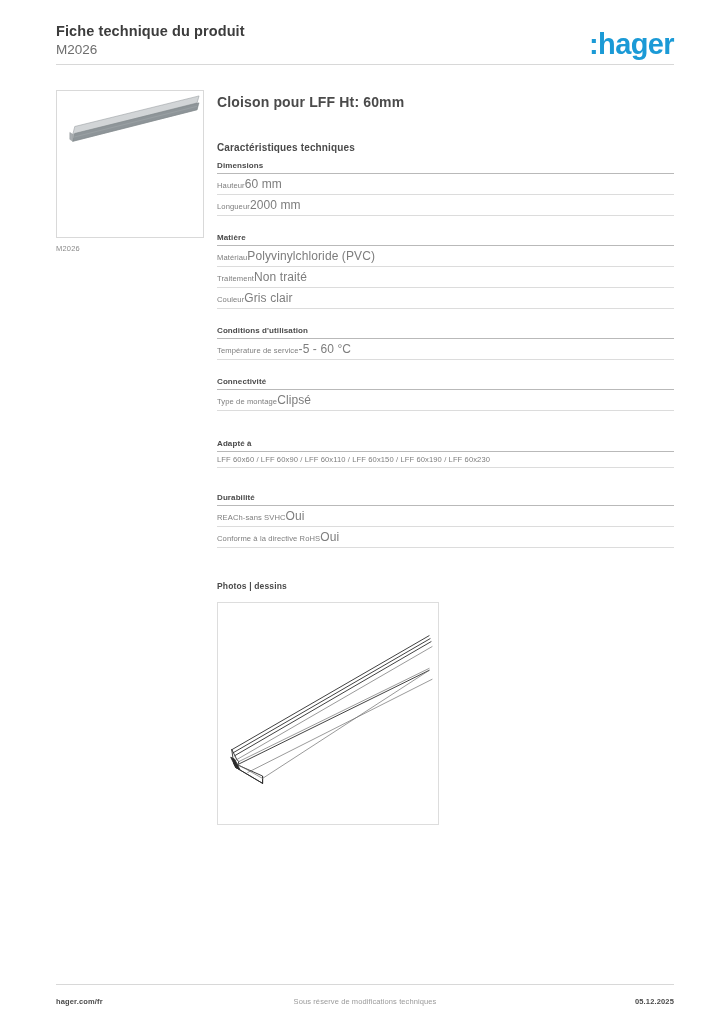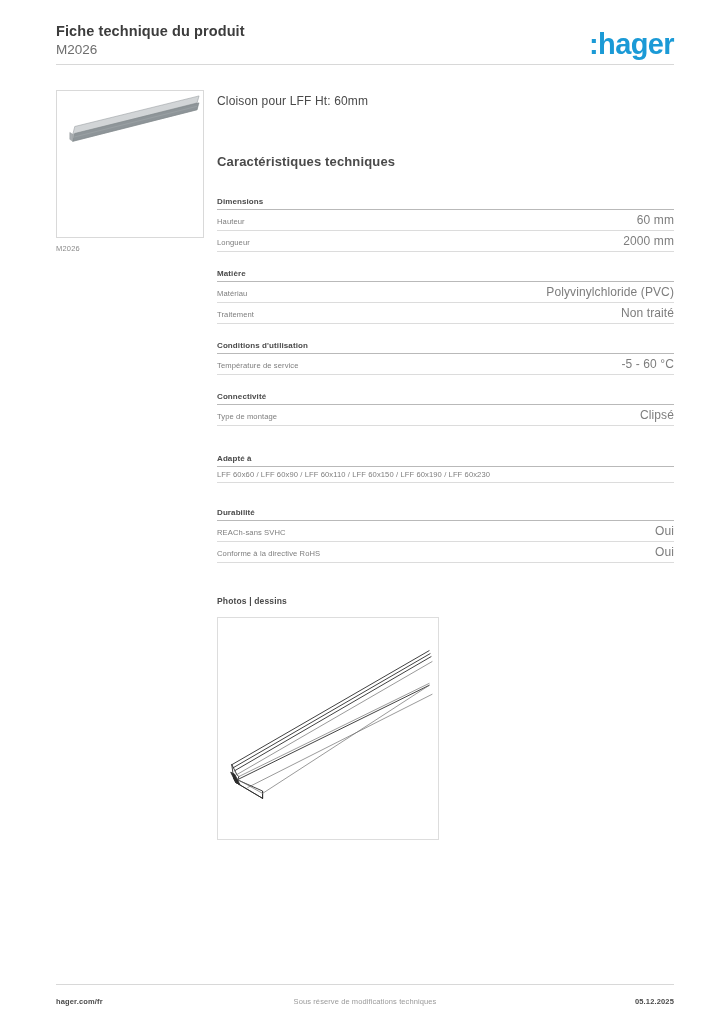--- a/index.html
+++ b/index.html
@@ -88,49 +88,48 @@
 
   
   .main {
     position: absolute;
     left: 217px;
     top: 94px;
     width: 457px;
   }
 
   .product-name {
-    font-size: 12px;
-    font-weight: normal;
-    color: #4a4a4a;
-    letter-spacing: 0.15px;
-    margin-bottom: 46px;
+    font-size: 14px;
+    font-weight: bold;
+    color: #4a4a4a;
+    letter-spacing: 0.15px;
+    margin-bottom: 32px;
   }
 
   .section-title {
-    font-size: 13px;
-    font-weight: bold;
-    color: #4a4a4a;
-    letter-spacing: 0.15px;
-    margin-bottom: 28px;
+    font-size: 10px;
+    font-weight: bold;
+    color: #4a4a4a;
+    letter-spacing: 0.15px;
+    margin-bottom: 8px;
   }
 
   .group { margin-bottom: 17px; }
 
   .group-head {
     font-size: 8px;
     font-weight: bold;
     color: #4a4a4a;
     letter-spacing: 0.1px;
     padding-bottom: 3px;
     border-bottom: 1px solid #b9b9b9;
   }
 
   .spec-row {
     display: flex;
-    justify-content: space-between;
     align-items: baseline;
     border-bottom: 1px solid #dcdcdc;
     padding: 3px 0 3px 0;
     min-height: 15px;
   }
   .spec-label {
     font-size: 7.6px;
     color: #7d7d7d;
     letter-spacing: 0.1px;
     white-space: nowrap;
@@ -251,20 +250,24 @@
     <div class="group">
       <div class="group-head">Matière</div>
       <div class="spec-row">
         <span class="spec-label">Matériau</span>
         <span class="spec-value">Polyvinylchloride (PVC)</span>
       </div>
       <div class="spec-row">
         <span class="spec-label">Traitement</span>
         <span class="spec-value">Non traité</span>
       </div>
+      <div class="spec-row">
+        <span class="spec-label">Couleur</span>
+        <span class="spec-value">Gris clair</span>
+      </div>
     </div>
 
     <div class="group">
       <div class="group-head">Conditions d'utilisation</div>
       <div class="spec-row">
         <span class="spec-label">Température de service</span>
         <span class="spec-value">-5 - 60 °C</span>
       </div>
     </div>
 

